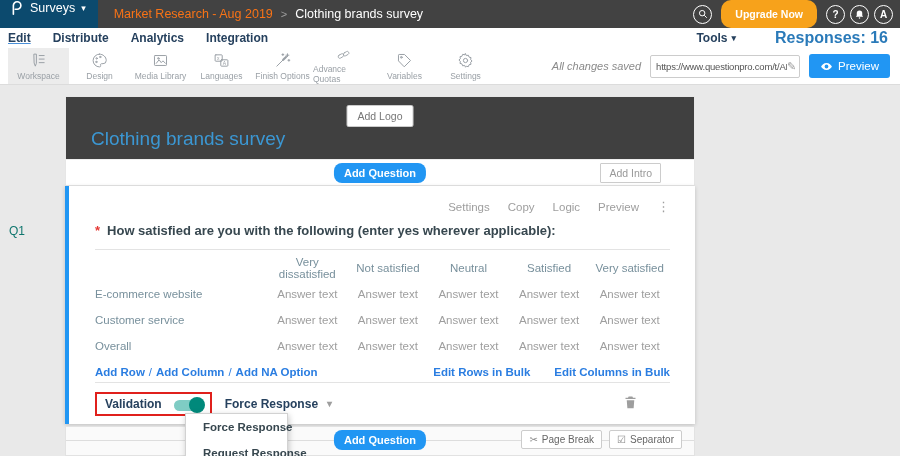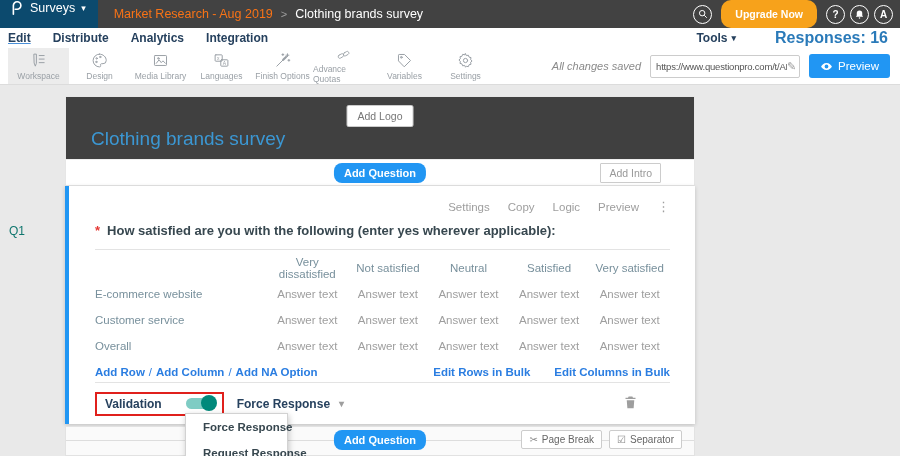--- a/index.html
+++ b/index.html
@@ -64,21 +64,21 @@
   .grid-row { display:flex; align-items:center; height:26px; font-size:11.5px; }
   .row-label-cell { width:172px; color:#78909c; flex:0 0 auto; }
   .a-cell { flex:1; text-align:center; color:#9e9e9e; cursor:text; }
   .h-cell { flex:1; text-align:center; color:#78909c; }
   .links-row { display:flex; align-items:center; margin-top:7px; font-size:11.5px; font-weight:bold; color:#2a7de1; }
   .links-left span.lnk { cursor:pointer; }
   .links-left .sep { font-weight:normal; color:#2a7de1; margin:0 4px; }
   .links-right { margin-left:auto; display:flex; gap:24px; }
   .links-right span { cursor:pointer; }
   .validation-bar { position:absolute; left:26px; right:25px; bottom:0; height:42px; border-top:1px solid #e3e3e3; display:flex; align-items:center; }
-  .validation-box { border:2px solid #e0201c; display:flex; align-items:center; gap:24px; padding:3px 7px 3px 8px; }
+  .validation-box { border:2px solid #e0201c; display:flex; align-items:flex-end; gap:12px; padding:3px 7px 3px 8px; }
   .validation-lbl { font-size:12px; font-weight:bold; color:#26415e; }
   .toggle { width:29px; height:11px; background:#7fccc4; border-radius:6px; position:relative; cursor:pointer; }
   .toggle-knob { position:absolute; right:-2px; top:-3px; width:16px; height:16px; border-radius:50%; background:#00897b; }
   .force-select { margin-left:13px; display:flex; align-items:center; gap:9px; font-size:12px; font-weight:bold; color:#26415e; cursor:pointer; }
   .force-select .caret { color:#9e9e9e; font-size:10px; }
   .trash-btn { margin-left:auto; margin-right:32px; cursor:pointer; }
   .trash-btn svg { width:15px; height:16px; fill:#9e9e9e; }
 
   
   .footer-strip { position:absolute; left:65px; top:426px; width:630px; height:30px; background:#fafafa; border:1px solid #e2e2e2; }

